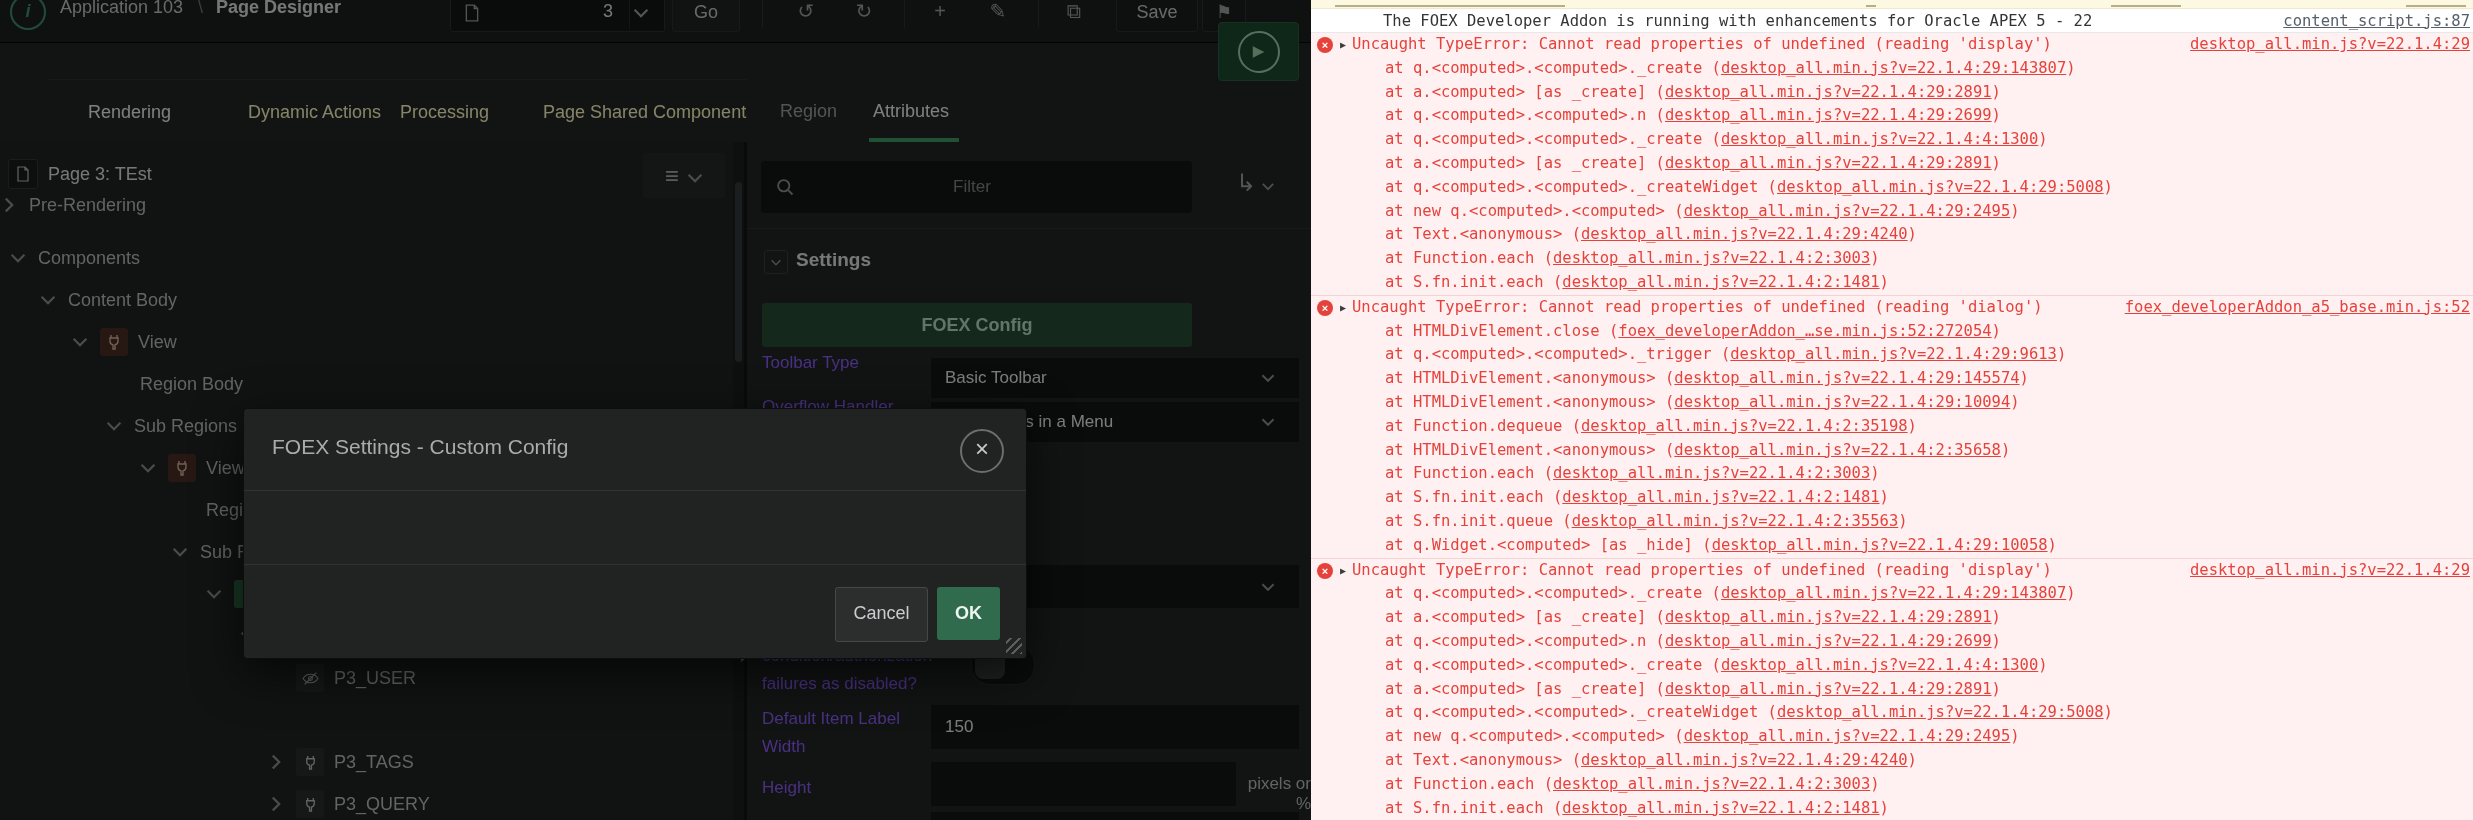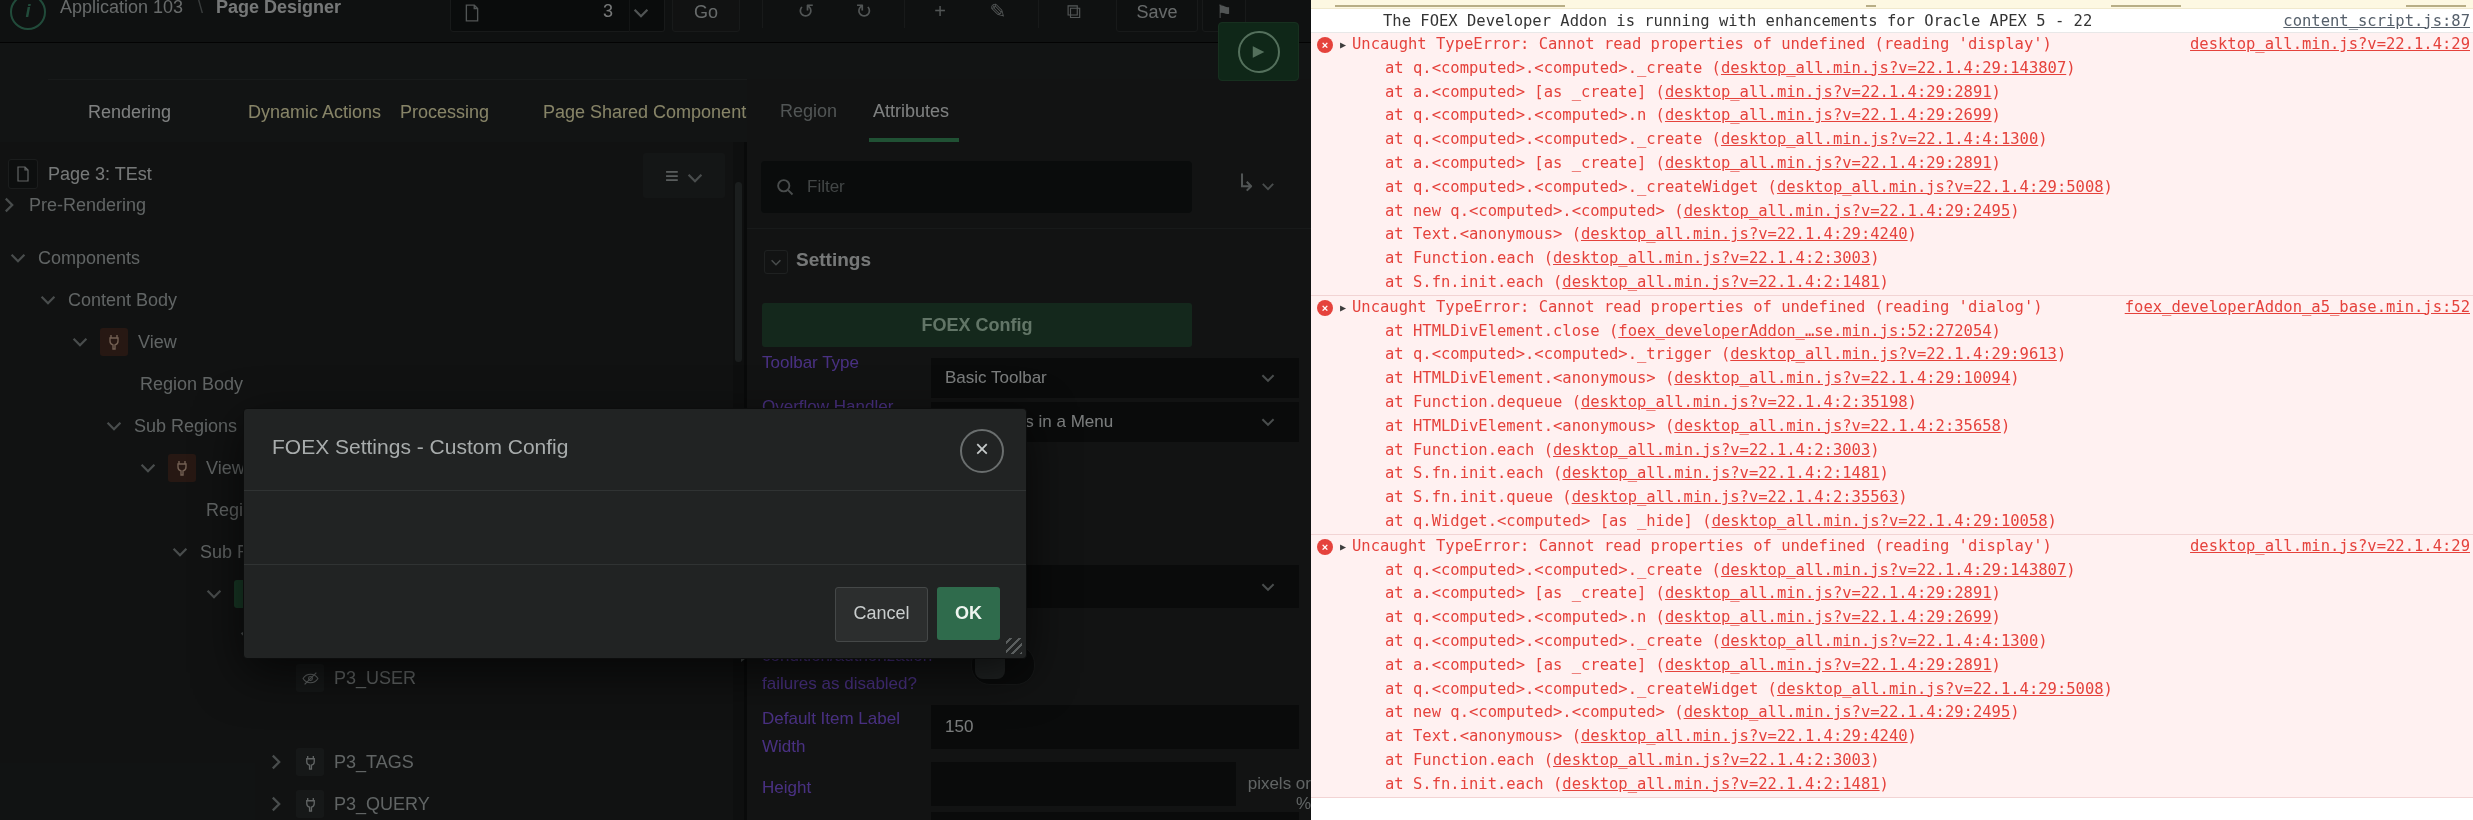--- a/index.html
+++ b/index.html
@@ -54,21 +54,21 @@
   .splitter{position:absolute;left:744px;top:142px;width:3px;height:678px;background:#121414;}
   .split-arrow{position:absolute;left:741px;top:648px;width:0;height:0;border-left:9px solid #8a9191;border-top:7px solid transparent;border-bottom:7px solid transparent;z-index:3;}
 
   
   .props{position:absolute;left:747px;top:79px;width:564px;height:741px;background:#222525;}
   .props .tab{position:absolute;top:22px;font-size:18px;color:#9aa1a1;}
   .props .tab.active{color:#eef2f2;}
   .attr-underline{position:absolute;left:122px;top:59px;width:90px;height:4px;background:#3e9a63;}
   .filter-box{position:absolute;left:14px;top:82px;width:431px;height:52px;background:#141717;border-radius:4px;display:flex;align-items:center;color:#7d8585;}
   .filter-box svg{margin:0 10px 0 14px;color:#8a9191;}
-  .filter-input{background:transparent;border:none;outline:none;color:#cdd3d3;font-size:17px;font-family:"Liberation Sans",sans-serif;width:330px;}
+  .filter-input{background:transparent;border:none;outline:none;color:#cdd3d3;font-size:17px;font-family:"Liberation Sans",sans-serif;width:330px;text-align:center;}
   .filter-input::placeholder{color:#7d8585;}
   .goto-btn{position:absolute;left:489px;top:90px;color:#9aa1a1;font-size:24px;display:flex;align-items:center;}
   .goto-btn .cv{width:13px;height:13px;margin:6px 0 0 4px;}
   .props-div1{position:absolute;left:0;top:149px;width:564px;height:1px;background:#2e3232;}
   .sec-chevbox{position:absolute;left:17px;top:171px;width:22px;height:22px;border:1px solid #3b3f3f;border-radius:3px;display:flex;align-items:center;justify-content:center;color:#8a9191;}
   .sec-title{position:absolute;left:49px;top:170px;font-size:19px;font-weight:bold;color:#dfe3e3;}
   .foex-btn{position:absolute;left:15px;top:224px;width:430px;height:44px;background:#274d36;border-radius:3px;color:#b9dec2;font-weight:bold;font-size:18px;text-align:center;line-height:44px;}
   .f-label{position:absolute;left:15px;width:170px;color:#8b5cf6;font-size:17px;line-height:28px;}
   .f-select,.f-input{position:absolute;left:184px;width:368px;height:40px;background:#131616;color:#e8ecec;font-size:17px;display:flex;align-items:center;box-sizing:border-box;padding-left:14px;}
   .f-select .cv{position:absolute;right:12px;width:14px;height:14px;}
@@ -400,20 +400,21 @@
 
     <div class="err-block">
       <div class="c-line head">
         <span class="badge">×</span>
         <span class="tri">▶</span>
         <span class="msg">Uncaught TypeError: Cannot read properties of undefined (reading 'dialog')</span>
         <a class="src">foex_developerAddon_a5_base.min.js:52</a>
       </div>
       <div class="c-line stack"><span>at HTMLDivElement.close (</span><a class="loc">foex_developerAddon_…se.min.js:52:272054</a><span>)</span></div>
       <div class="c-line stack"><span>at q.&lt;computed&gt;.&lt;computed&gt;._trigger (</span><a class="loc">desktop_all.min.js?v=22.1.4:29:9613</a><span>)</span></div>
+      <div class="c-line stack"><span>at HTMLDivElement.&lt;anonymous&gt; (</span><a class="loc">desktop_all.min.js?v=22.1.4:29:145574</a><span>)</span></div>
       <div class="c-line stack"><span>at HTMLDivElement.&lt;anonymous&gt; (</span><a class="loc">desktop_all.min.js?v=22.1.4:29:10094</a><span>)</span></div>
       <div class="c-line stack"><span>at Function.dequeue (</span><a class="loc">desktop_all.min.js?v=22.1.4:2:35198</a><span>)</span></div>
       <div class="c-line stack"><span>at HTMLDivElement.&lt;anonymous&gt; (</span><a class="loc">desktop_all.min.js?v=22.1.4:2:35658</a><span>)</span></div>
       <div class="c-line stack"><span>at Function.each (</span><a class="loc">desktop_all.min.js?v=22.1.4:2:3003</a><span>)</span></div>
       <div class="c-line stack"><span>at S.fn.init.each (</span><a class="loc">desktop_all.min.js?v=22.1.4:2:1481</a><span>)</span></div>
       <div class="c-line stack"><span>at S.fn.init.queue (</span><a class="loc">desktop_all.min.js?v=22.1.4:2:35563</a><span>)</span></div>
       <div class="c-line stack"><span>at q.Widget.&lt;computed&gt; [as _hide] (</span><a class="loc">desktop_all.min.js?v=22.1.4:29:10058</a><span>)</span></div>
     </div>
 
     <div class="err-block">

